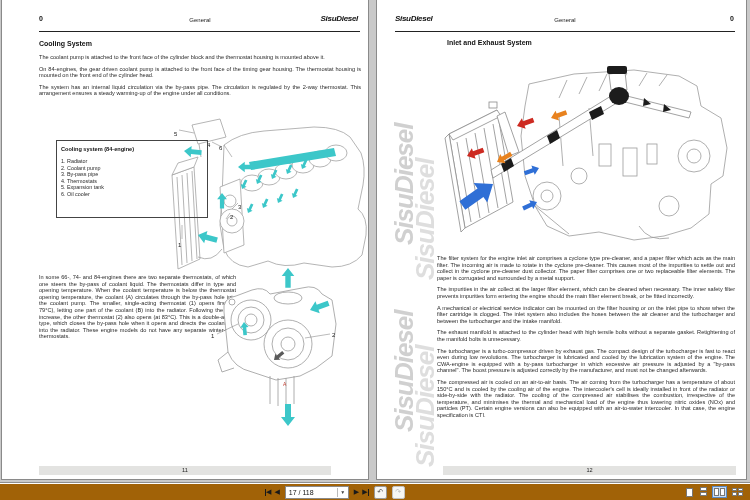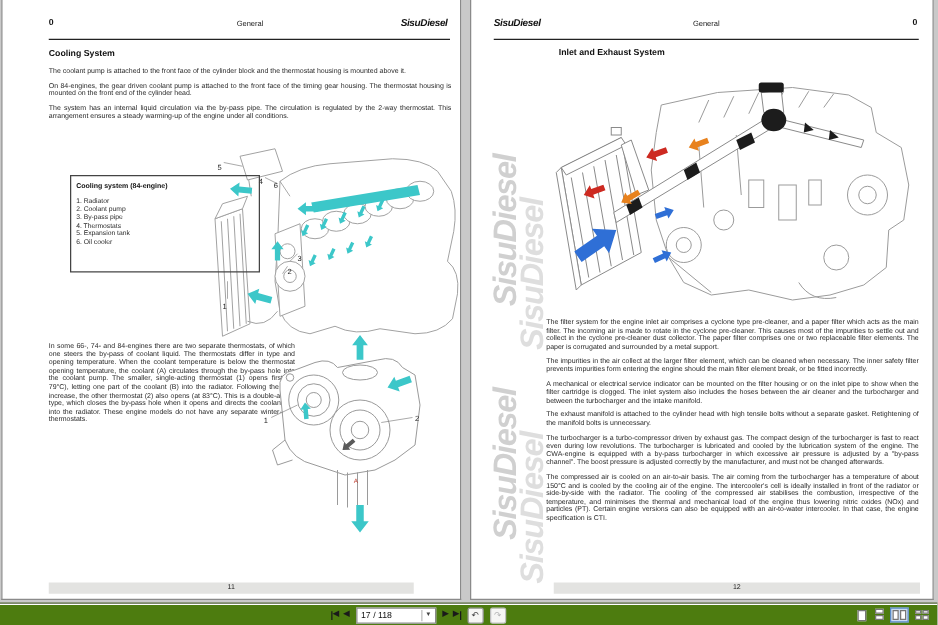--- a/index.html
+++ b/index.html
@@ -48,21 +48,21 @@
     position:absolute;font-size:26px;font-weight:bold;font-style:italic;
     letter-spacing:-1px;white-space:nowrap;
     transform:rotate(-90deg);transform-origin:0 0;z-index:0;
   }
   .wm.c1{color:#d0d0d0;}
   .wm.c2{color:#dedede;}
 
   
   #toolbar{
     position:absolute;left:0;top:482px;width:750px;height:18px;
-    background:#4d7c0f;border-top:1px solid #8f8f8f;box-shadow:inset 0 1px 0 #ffffff;
+    background:#a16207;border-top:1px solid #8f8f8f;box-shadow:inset 0 1px 0 #ffffff;
     box-sizing:border-box;
   }
   .navgrp{position:absolute;left:265px;top:3px;height:12px;display:flex;align-items:center;gap:3px;}
   .tbtn{display:flex;align-items:center;height:10px;cursor:default;color:#1a1a1a;}
   .tri{font-size:7px;line-height:10px;}
   .bar{width:1px;height:7px;background:#1a1a1a;display:inline-block;}
   .pagebox{
     display:flex;align-items:center;width:62px;height:11px;background:#fff;
     border:1px solid #8a8a8a;margin:0 2px;
   }

